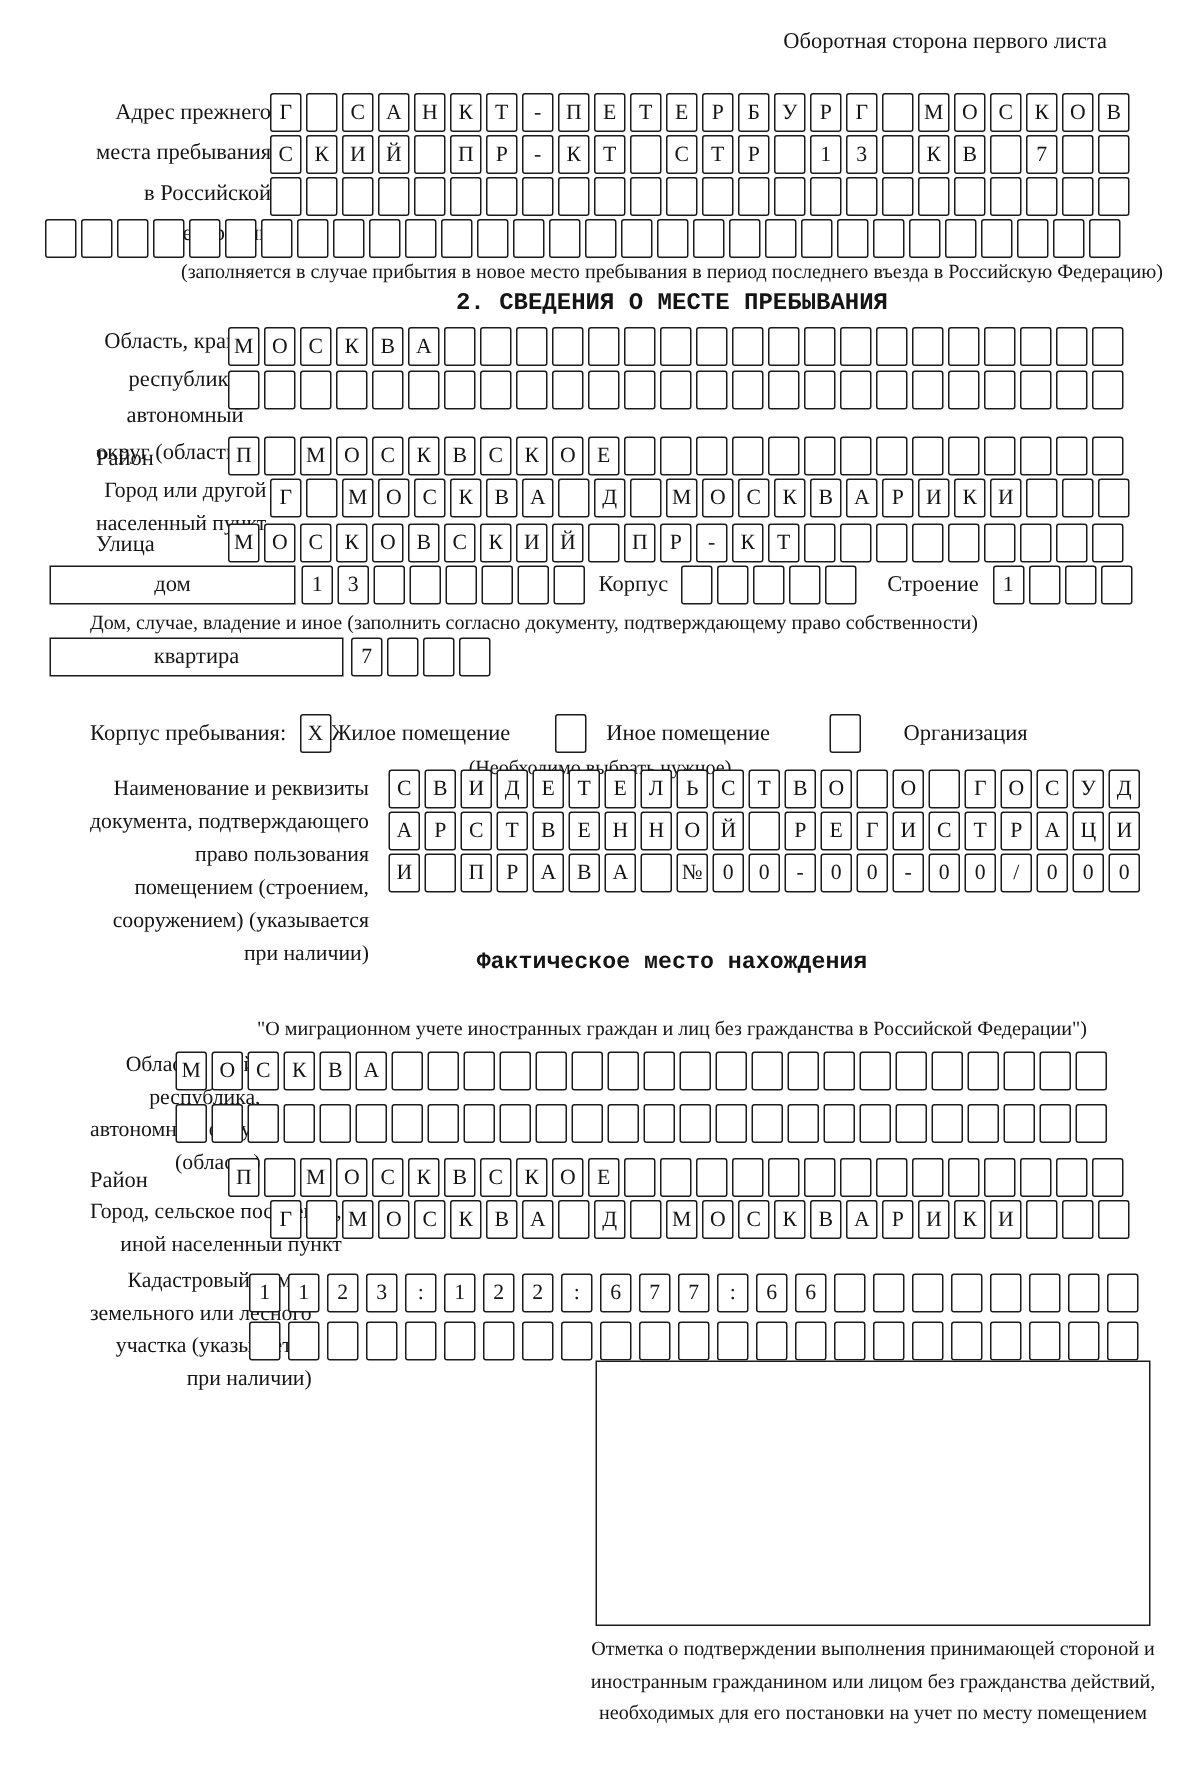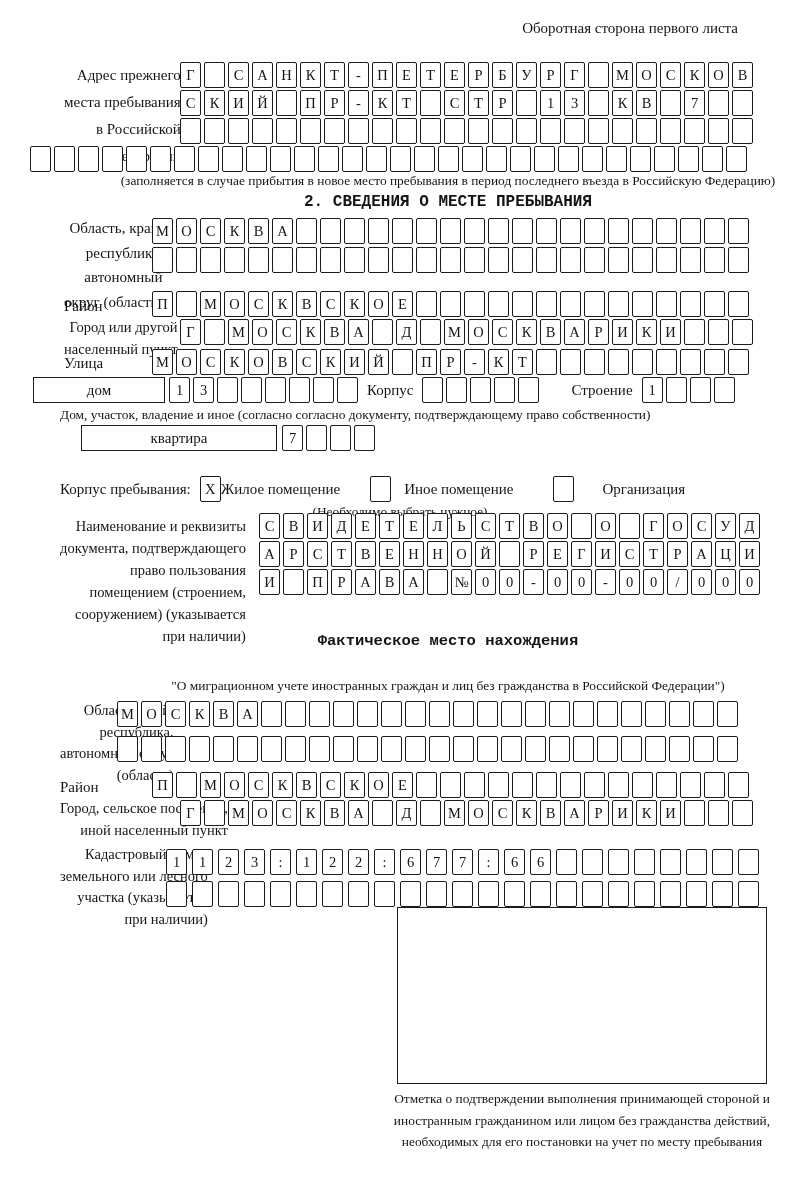--- a/index.html
+++ b/index.html
@@ -296,51 +296,51 @@
       <div class="cbox"></div>
       <div class="cbox"></div>
       <div class="cbox"></div>
       <div class="cbox"></div>
       <div class="cbox"></div>
       <div class="cbox"></div>
       <div class="cbox"></div>
     </div>
 
   <div class="inline-row" style="left:33px; top:377px;">
-    <div class="wbox" style="width:132px; margin-right:4px;">дом</div>
+    <div class="wbox" style="width:164px; margin-right:4px;">дом</div>
     <div class="gap3">
         <div class="cbox">1</div>
         <div class="cbox">3</div>
         <div class="cbox"></div>
         <div class="cbox"></div>
         <div class="cbox"></div>
         <div class="cbox"></div>
         <div class="cbox"></div>
         <div class="cbox"></div>
       </div>
     <span class="sep-label">Корпус</span>
     <div class="gap3">
         <div class="cbox"></div>
         <div class="cbox"></div>
         <div class="cbox"></div>
         <div class="cbox"></div>
         <div class="cbox"></div>
       </div>
-    <span class="sep-label" style="margin-left:32px;">Строение</span>
+    <span class="sep-label" style="margin-left:20px;">Строение</span>
     <div class="gap3">
         <div class="cbox">1</div>
         <div class="cbox"></div>
         <div class="cbox"></div>
         <div class="cbox"></div>
       </div>
   </div>
-  <div class="abs cap" style="left:60px; top:407px;">Дом, участок, владение и иное (согласно согласно документу, подтверждающему право собственности)</div>
+  <div class="abs cap" style="left:60px; top:407px;">Дом, случае, владение и иное (заполнить согласно документу, подтверждающему право собственности)</div>
 
   <div class="inline-row" style="left:33px; top:425px;">
-    <div class="wbox" style="width:196px; margin-right:5px;margin-left:48px;">квартира</div>
+    <div class="wbox" style="width:196px; margin-right:5px;">квартира</div>
     <div class="gap3">
         <div class="cbox">7</div>
         <div class="cbox"></div>
         <div class="cbox"></div>
         <div class="cbox"></div>
       </div>
   </div>
 
   <div class="inline-row" style="left:60px; top:476px;">
     <span style="font-size:15px;">Корпус пребывания:</span>
@@ -600,15 +600,15 @@
       <div class="cbox"></div>
       <div class="cbox"></div>
       <div class="cbox"></div>
       <div class="cbox"></div>
       <div class="cbox"></div>
       <div class="cbox"></div>
       <div class="cbox"></div>
     </div>
 
   <div class="stamp-box" style="left:397px; top:907px; width:368px; height:175px;"></div>
-  <div class="abs cap" style="left:383px; top:1088px; width:398px; text-align:center; line-height:21.5px;">Отметка о подтверждении выполнения принимающей стороной и иностранным гражданином или лицом без гражданства действий, необходимых для его постановки на учет по месту пребывания</div>
+  <div class="abs cap" style="left:383px; top:1088px; width:398px; text-align:center; line-height:21.5px;">Отметка о подтверждении выполнения принимающей стороной и иностранным гражданином или лицом без гражданства действий, необходимых для его постановки на учет по месту помещением</div>
 
 </div>
 
 </body></html>

